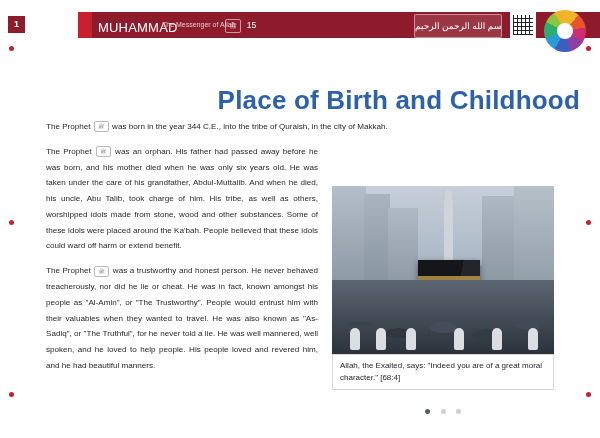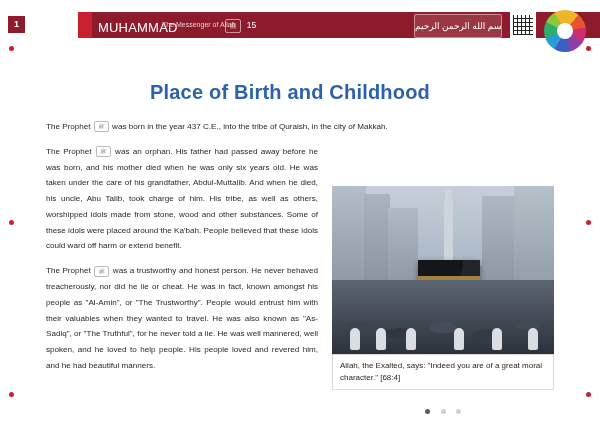--- a/index.html
+++ b/index.html
@@ -182,22 +182,22 @@
     left: auto;
     right: 9px;
   }
 
   
   .heading {
     position: absolute;
     top: 68px;
     left: 0;
     width: 580px;
-    text-align: center;
-    font-size: 20px;
+    text-align: right;
+    font-size: 26px;
     font-weight: bold;
     color: #2d62ab;
     letter-spacing: 0.2px;
   }
 
   
   .body-col {
     position: absolute;
     top: 119px;
     left: 46px;
@@ -389,21 +389,21 @@
 <div class="rail" style="top:392px"></div>
 <div class="rail rail-r" style="top:46px"></div>
 <div class="rail rail-r" style="top:220px"></div>
 <div class="rail rail-r" style="top:392px"></div>
 
 <h1 class="heading">Place of Birth and Childhood</h1>
 
 <div class="body-col">
 
   <p class="para">
-    <span>The Prophet </span><span class="inline-pbuh">ﷺ</span><span> was born in the year 437 C.E., into the tribe of Quraish, in the city of Makkah.</span>
+    <span>The Prophet </span><span class="inline-pbuh">ﷺ</span><span> was born in the year 344 C.E., into the tribe of Quraish, in the city of Makkah.</span>
   </p>
 
 
   <p class="para narrow">
     <span>The Prophet </span><span class="inline-pbuh">ﷺ</span><span> was an orphan. His father had passed away before he was born, and his mother died when he was only six years old. He was taken under the care of his grandfather, Abdul-Muttalib. And when he died, his uncle, Abu Talib, took charge of him. His tribe, as well as others, worshipped idols made from stone, wood and other substances. Some of these idols were placed around the Ka'bah. People believed that these idols could ward off harm or extend benefit.</span>
   </p>
 
   <p class="para narrow">
     <span>The Prophet </span><span class="inline-pbuh">ﷺ</span><span> was a trustworthy and honest person. He never behaved treacherously, nor did he lie or cheat. He was in fact, known amongst his people as "Al-Amin", or "The Trustworthy". People would entrust him with their valuables when they wanted to travel. He was also known as "As-Sadiq", or "The Truthful", for he never told a lie. He was well mannered, well spoken, and he loved to help people. His people loved and revered him, and he had beautiful manners.</span>
   </p>

